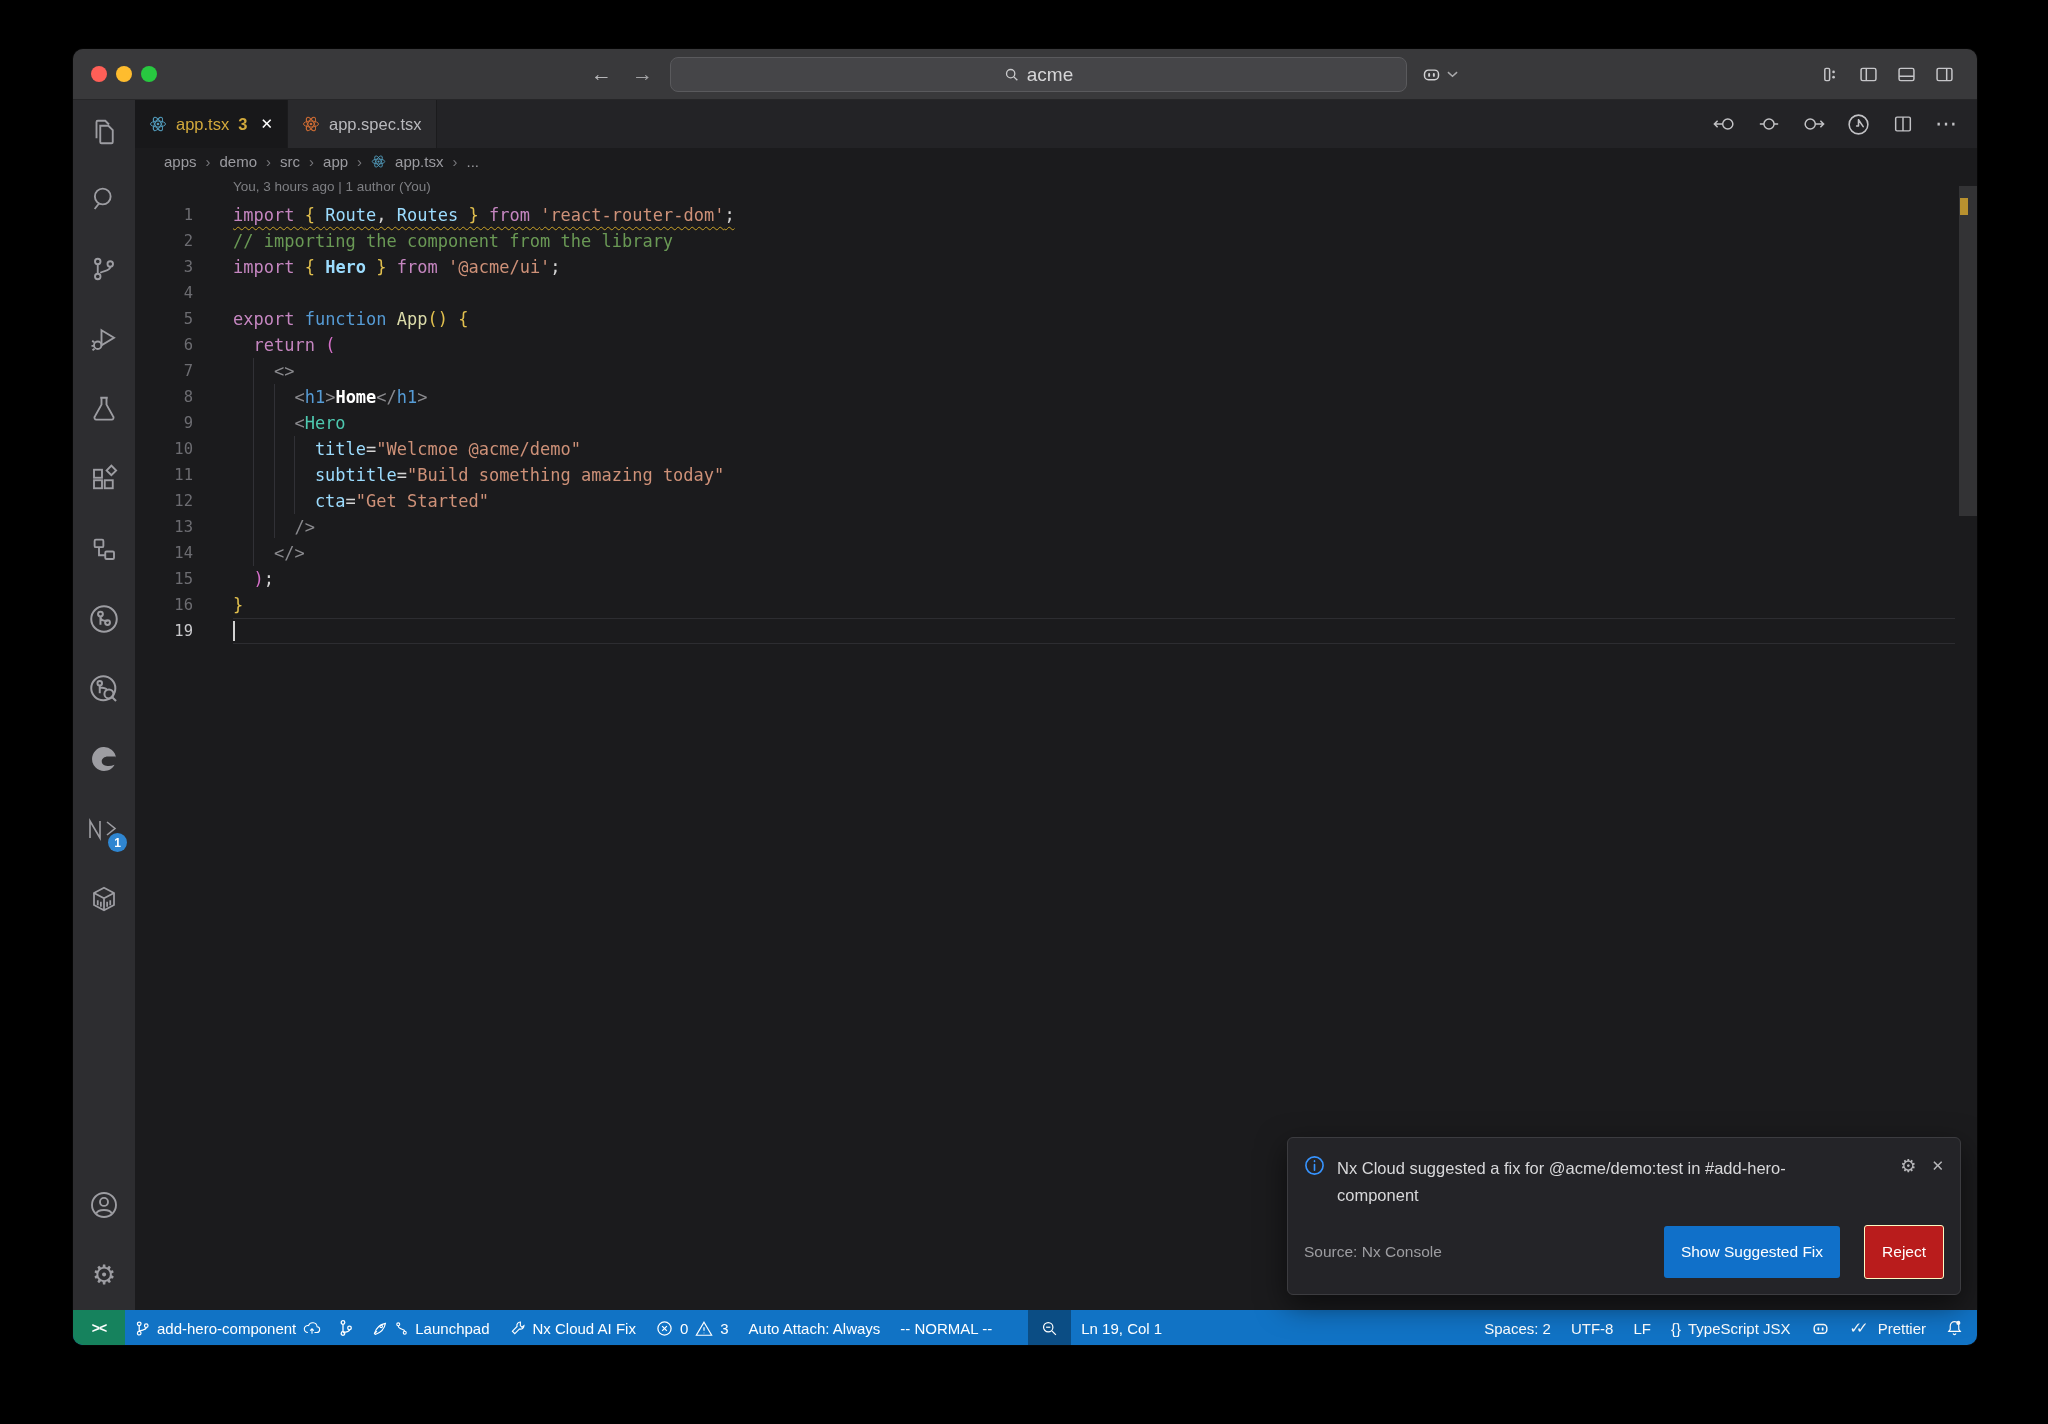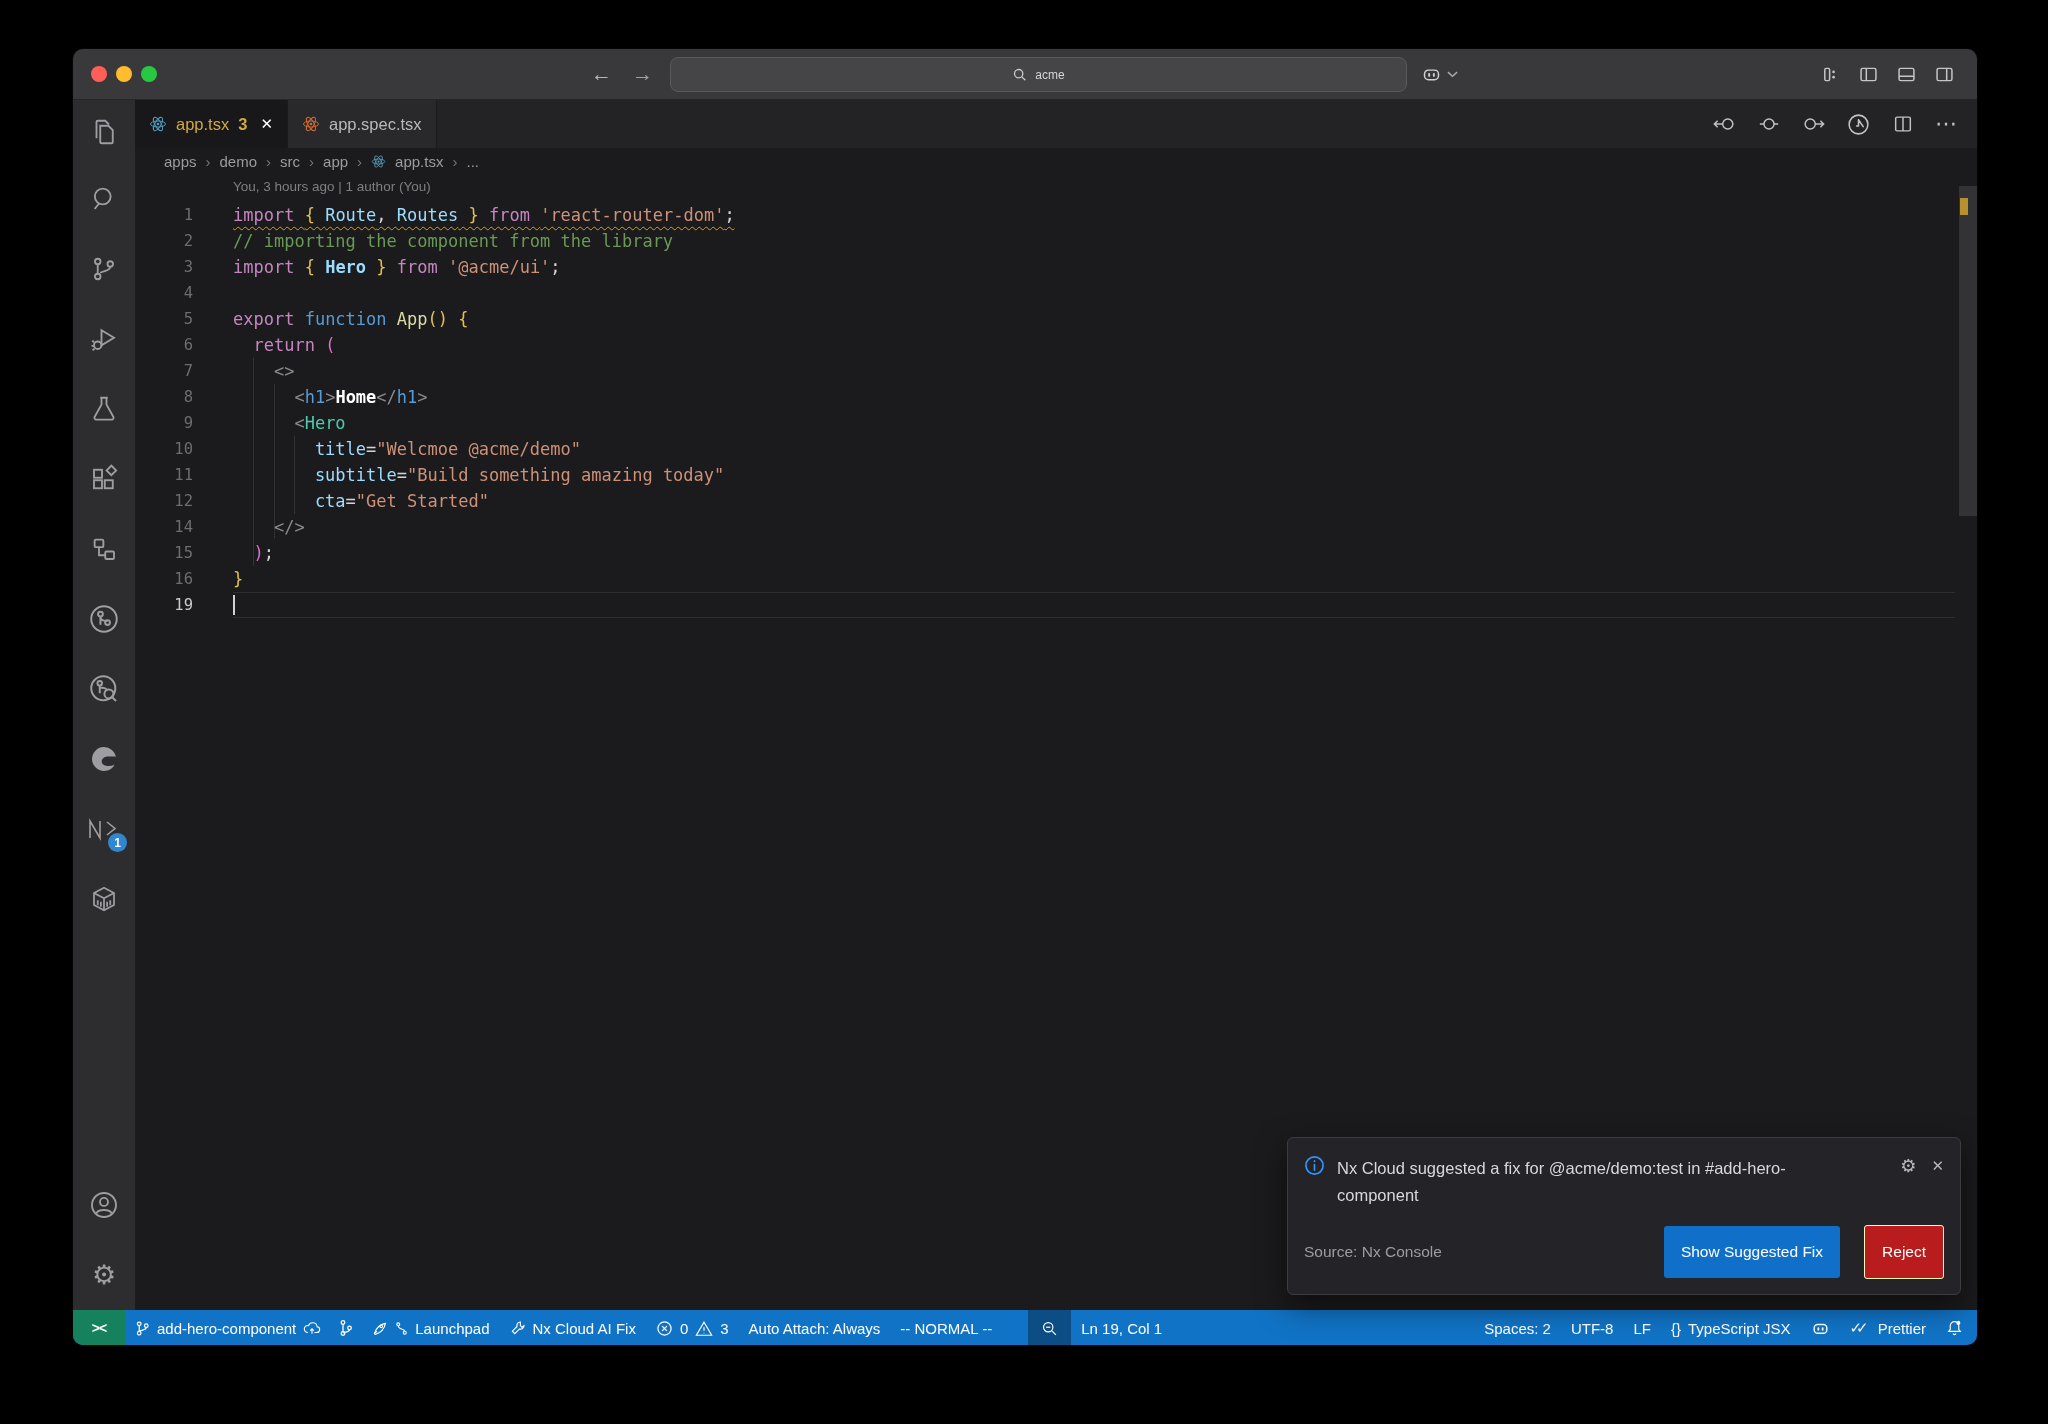--- a/index.html
+++ b/index.html
@@ -10,21 +10,21 @@
   
   .titlebar{position:relative;height:50px;background:#39393b;border-bottom:1px solid #262628;}
   .traffic{position:absolute;left:18px;top:17px;display:flex;gap:9px;}
   .dot{width:16px;height:16px;border-radius:50%;}
   .dot.r{background:#ff5f57}.dot.y{background:#febc2e}.dot.g{background:#28c840}
   .navs{position:absolute;left:518px;top:0;height:50px;display:flex;align-items:center;gap:20px;
         color:#b6b6b8;font-size:21px;}
   .navs .fwd{color:#a2a2a4;}
   .searchbox{position:absolute;left:597px;top:8px;width:735px;height:33px;background:#454548;
              border:1px solid #5a5a5d;border-radius:8px;display:flex;align-items:center;justify-content:center;
-             gap:7px;color:#d6d6d8;font-size:12px;}
+             gap:7px;color:#d6d6d8;font-size:19px;}
   .copilot-menu{position:absolute;left:1348px;top:0;height:50px;display:flex;align-items:center;gap:5px;color:#d0d0d2;}
   .layout-controls{position:absolute;right:22px;top:0;height:50px;display:flex;align-items:center;gap:17px;color:#c6c6c9;}
   .icon-btn{display:flex;align-items:center;justify-content:center;}
   svg{display:block;}
   
   .wbody{display:flex;height:1210px;}
   .activity{width:62px;background:#2d2d30;display:flex;flex-direction:column;align-items:center;flex:none;}
   .act{height:70px;width:62px;display:flex;align-items:center;justify-content:center;color:#9d9da2;position:relative;}
   .act:first-child{height:64px;}
   .act.bottom-group{margin-top:auto;}
@@ -411,20 +411,24 @@
               </div>
               <div class="cl">
                 <span class="ln">11</span>
                 <span class="lc"><span class="t-var">        subtitle</span><span class="t-pun">=</span><span class="t-str">"Build something amazing today"</span></span>
               </div>
               <div class="cl">
                 <span class="ln">12</span>
                 <span class="lc"><span class="t-var">        cta</span><span class="t-pun">=</span><span class="t-str">"Get Started"</span></span>
               </div>
               <div class="cl">
+                <span class="ln">13</span>
+                <span class="lc"><span class="t-jsx">      /&gt;</span></span>
+              </div>
+              <div class="cl">
                 <span class="ln">14</span>
                 <span class="lc"><span class="t-jsx">    &lt;/&gt;</span></span>
               </div>
               <div class="cl">
                 <span class="ln">15</span>
                 <span class="lc"><span class="t-brp">  )</span><span class="t-pun">;</span></span>
               </div>
               <div class="cl">
                 <span class="ln">16</span>
                 <span class="lc"><span class="t-bry">}</span></span>

